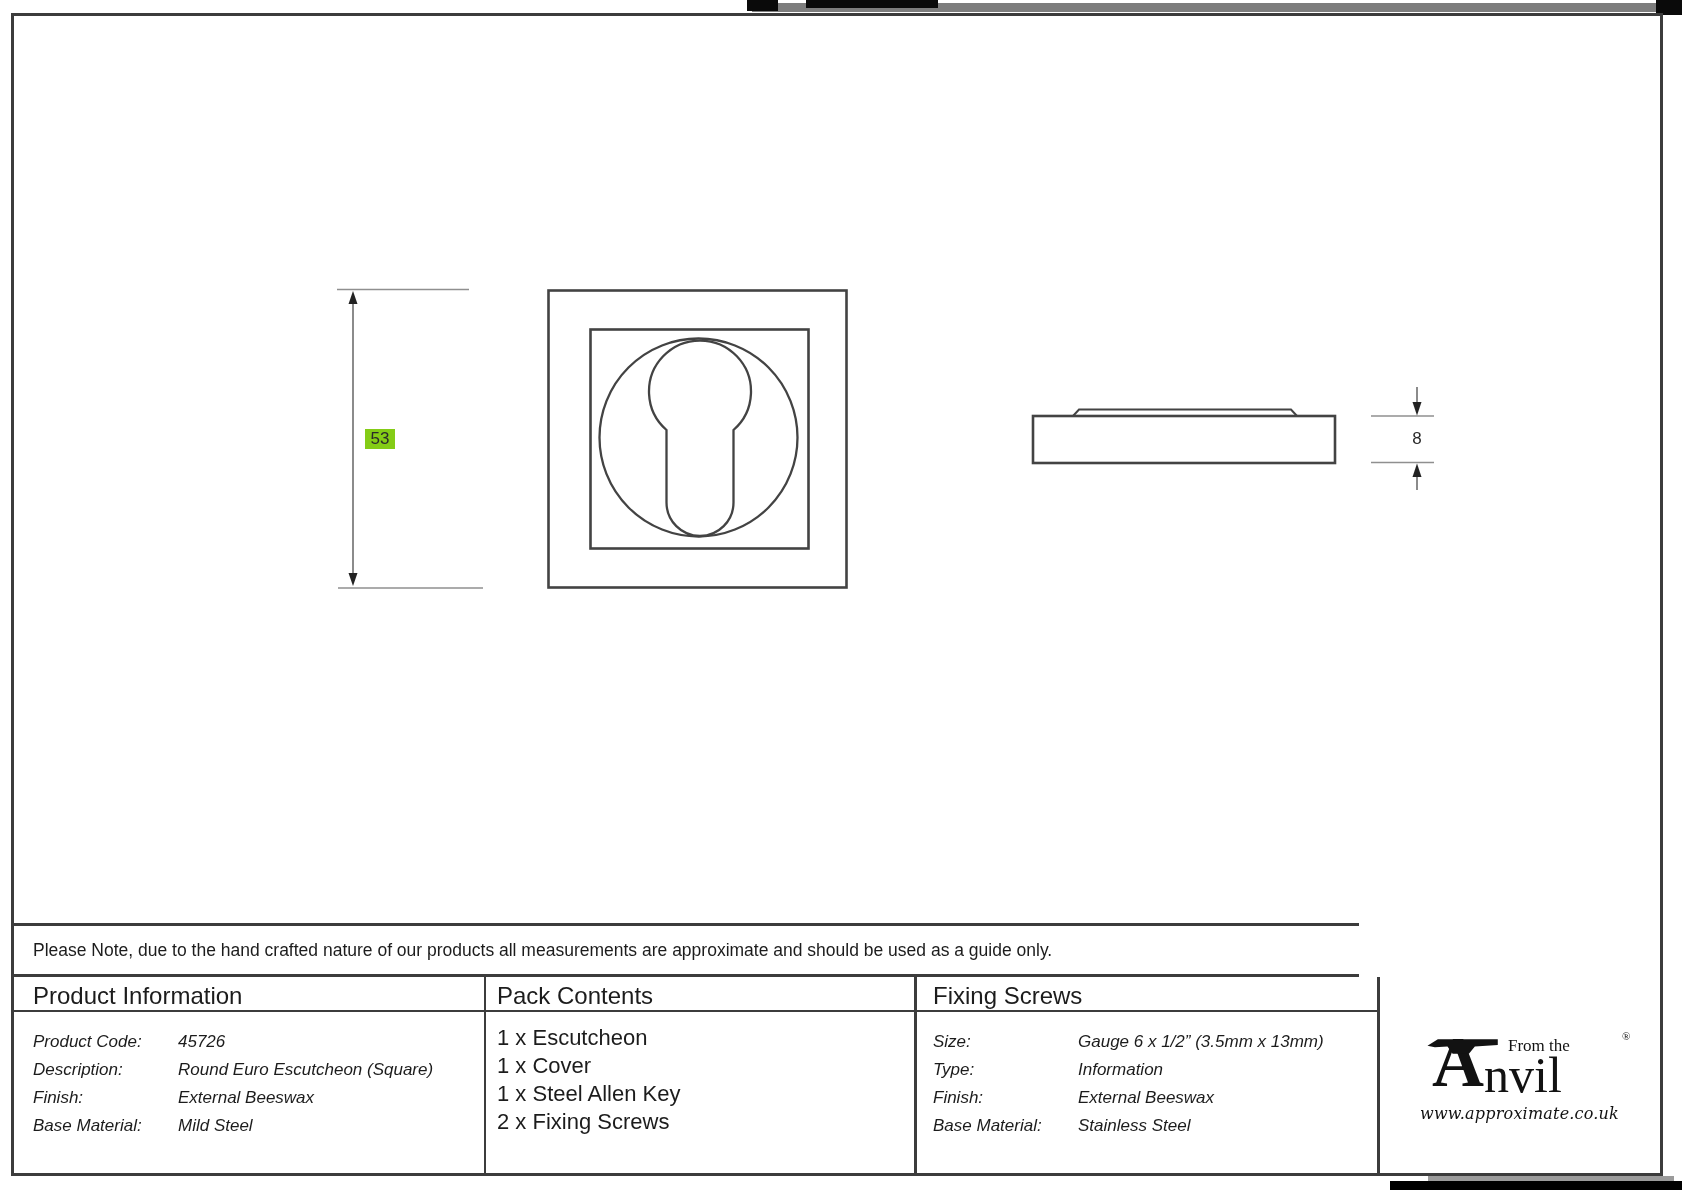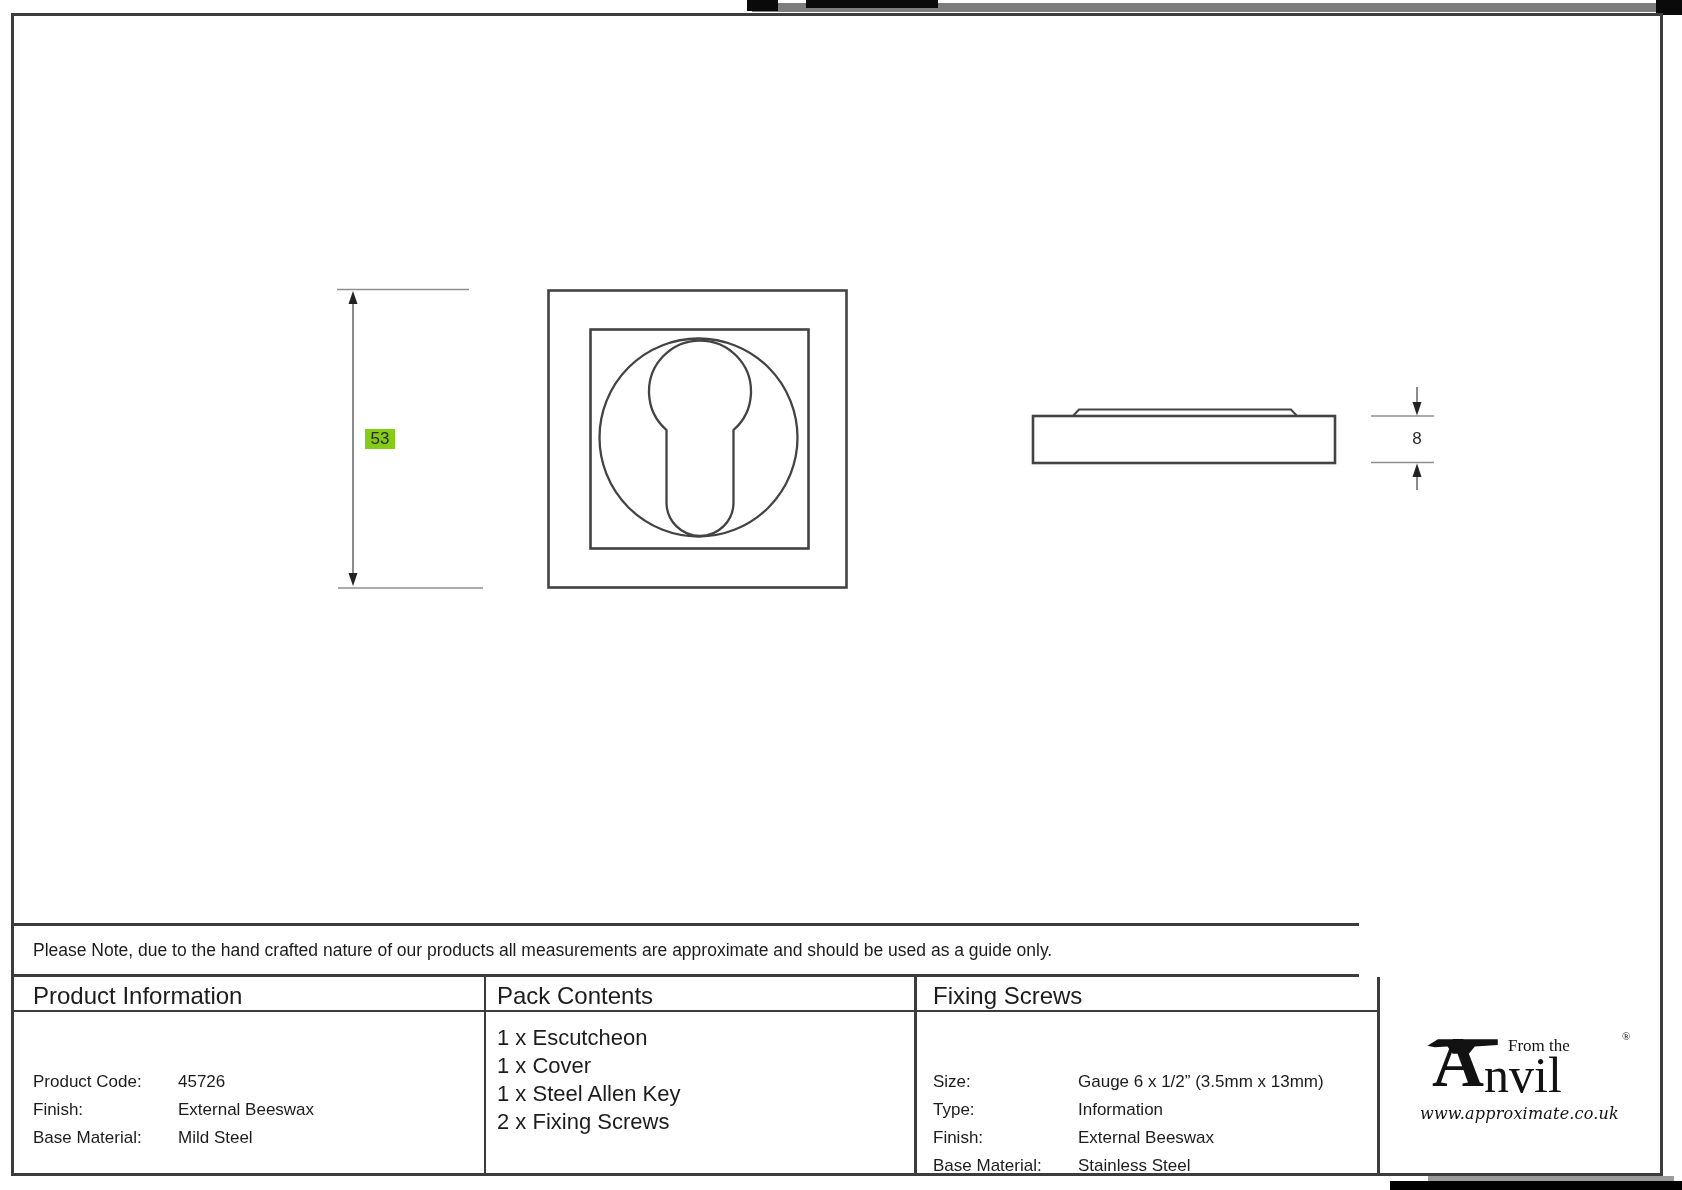--- a/index.html
+++ b/index.html
@@ -43,21 +43,21 @@
   .header-underline{left:11px;top:1010px;width:1368px;height:2px;}
   .vline-1{left:484px;top:977px;width:2px;height:199px;}
   .vline-2{left:914px;top:977px;width:3px;height:199px;}
   .vline-3{left:1377px;top:977px;width:3px;height:199px;}
 
   .col-header{position:absolute;top:982px;height:28px;font-size:24px;display:flex;align-items:center;}
   .col-header.h1{left:33px;}
   .col-header.h2{left:497px;}
   .col-header.h3{left:933px;}
 
-  .kv-block{position:absolute;top:1068px;font-size:17px;line-height:28px;}
+  .kv-block{position:absolute;top:1028px;font-size:17px;line-height:28px;font-style:italic;}
   .kv-block.c1{left:33px;}
   .kv-block.c3{left:933px;}
   .kv-row{white-space:nowrap;}
   .kv-row .kv-label{display:inline-block;width:145px;}
   .list-block{position:absolute;left:497px;top:1024px;font-size:22px;line-height:28px;}
 
   
   .logo{position:absolute;left:1424px;top:1024px;width:250px;height:115px;color:#121212;}
   .logo-anvil-svg{position:absolute;left:2px;top:10px;width:74px;height:22px;}
   .logo-a{position:absolute;left:8px;top:2px;font-family:"Liberation Serif",serif;
@@ -129,20 +129,23 @@
 
   <div class="col-header h1">Product Information</div>
   <div class="col-header h2">Pack Contents</div>
   <div class="col-header h3">Fixing Screws</div>
 
   <div class="kv-block c1">
     <div class="kv-row">
       <span class="kv-label">Product Code:</span><span class="kv-value">45726</span>
     </div>
     <div class="kv-row">
+      <span class="kv-label">Description:</span><span class="kv-value">Round Euro Escutcheon (Square)</span>
+    </div>
+    <div class="kv-row">
       <span class="kv-label">Finish:</span><span class="kv-value">External Beeswax</span>
     </div>
     <div class="kv-row">
       <span class="kv-label">Base Material:</span><span class="kv-value">Mild Steel</span>
     </div>
   </div>
 
   <div class="list-block">
     <div class="list-item">1 x Escutcheon</div>
     <div class="list-item">1 x Cover</div>

